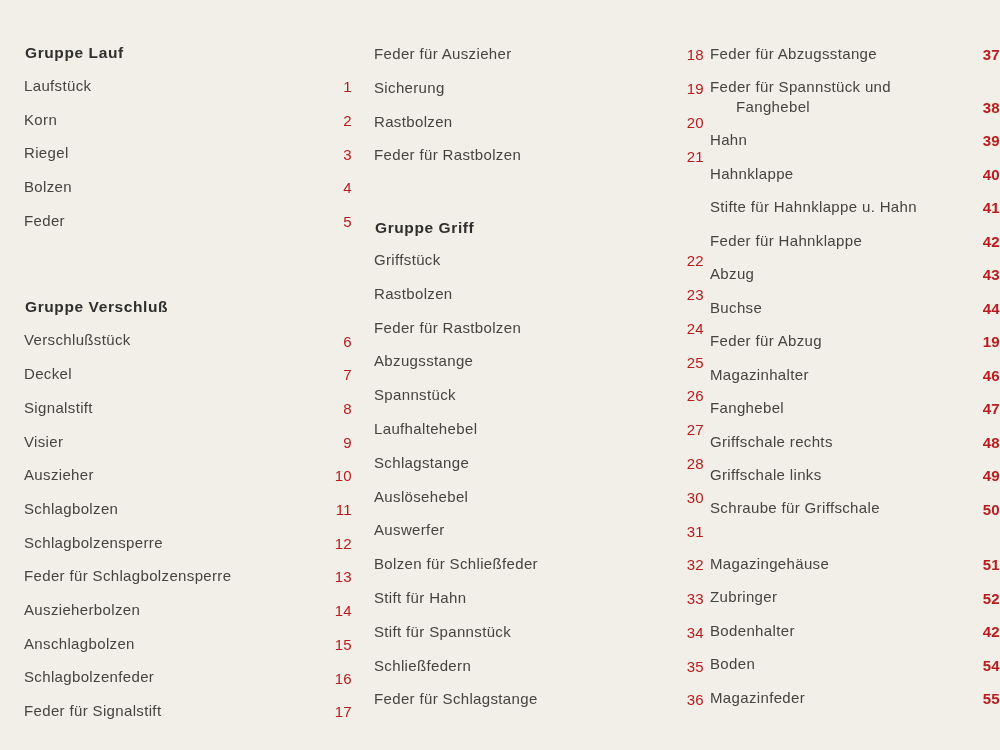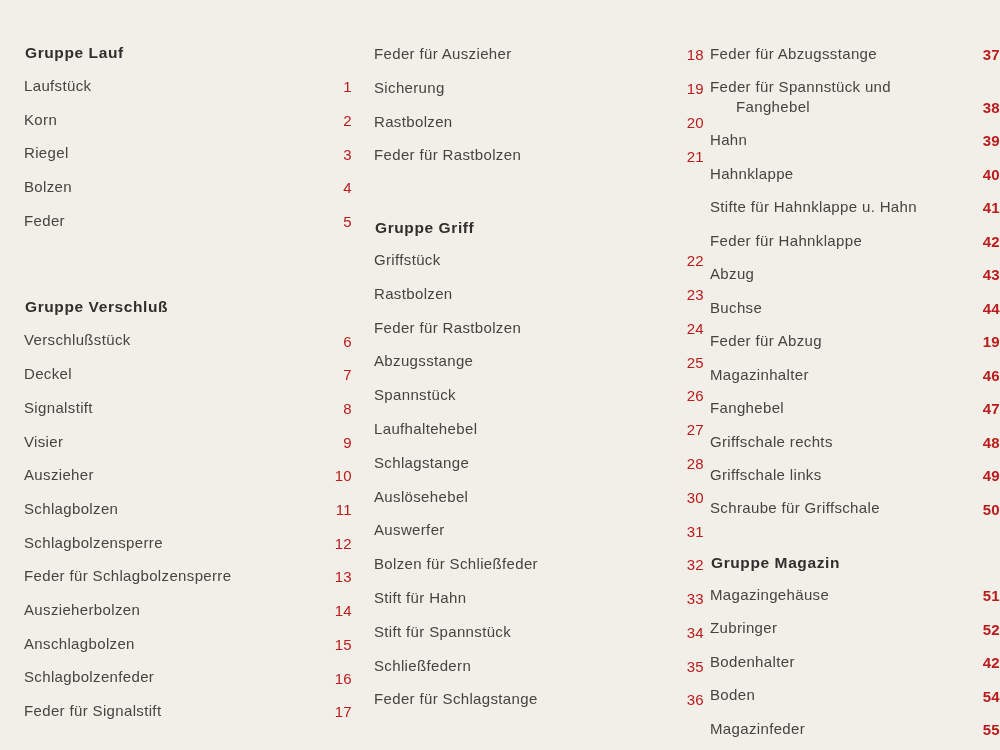--- a/index.html
+++ b/index.html
@@ -327,21 +327,20 @@
           <li class="entry">
               <span class="label">Schraube für Griffschale</span>
               <span class="num">50</span>
             </li>
         </ul>
       </div>
 
       <div class="gap-sm"></div>
 
       <div class="group">
-        <div class="group-title">Gruppe Magazin</div>
         <ul class="entries">
           <li class="entry">
               <span class="label">Magazingehäuse</span>
               <span class="num">51</span>
             </li>
           <li class="entry">
               <span class="label">Zubringer</span>
               <span class="num">52</span>
             </li>
           <li class="entry">

